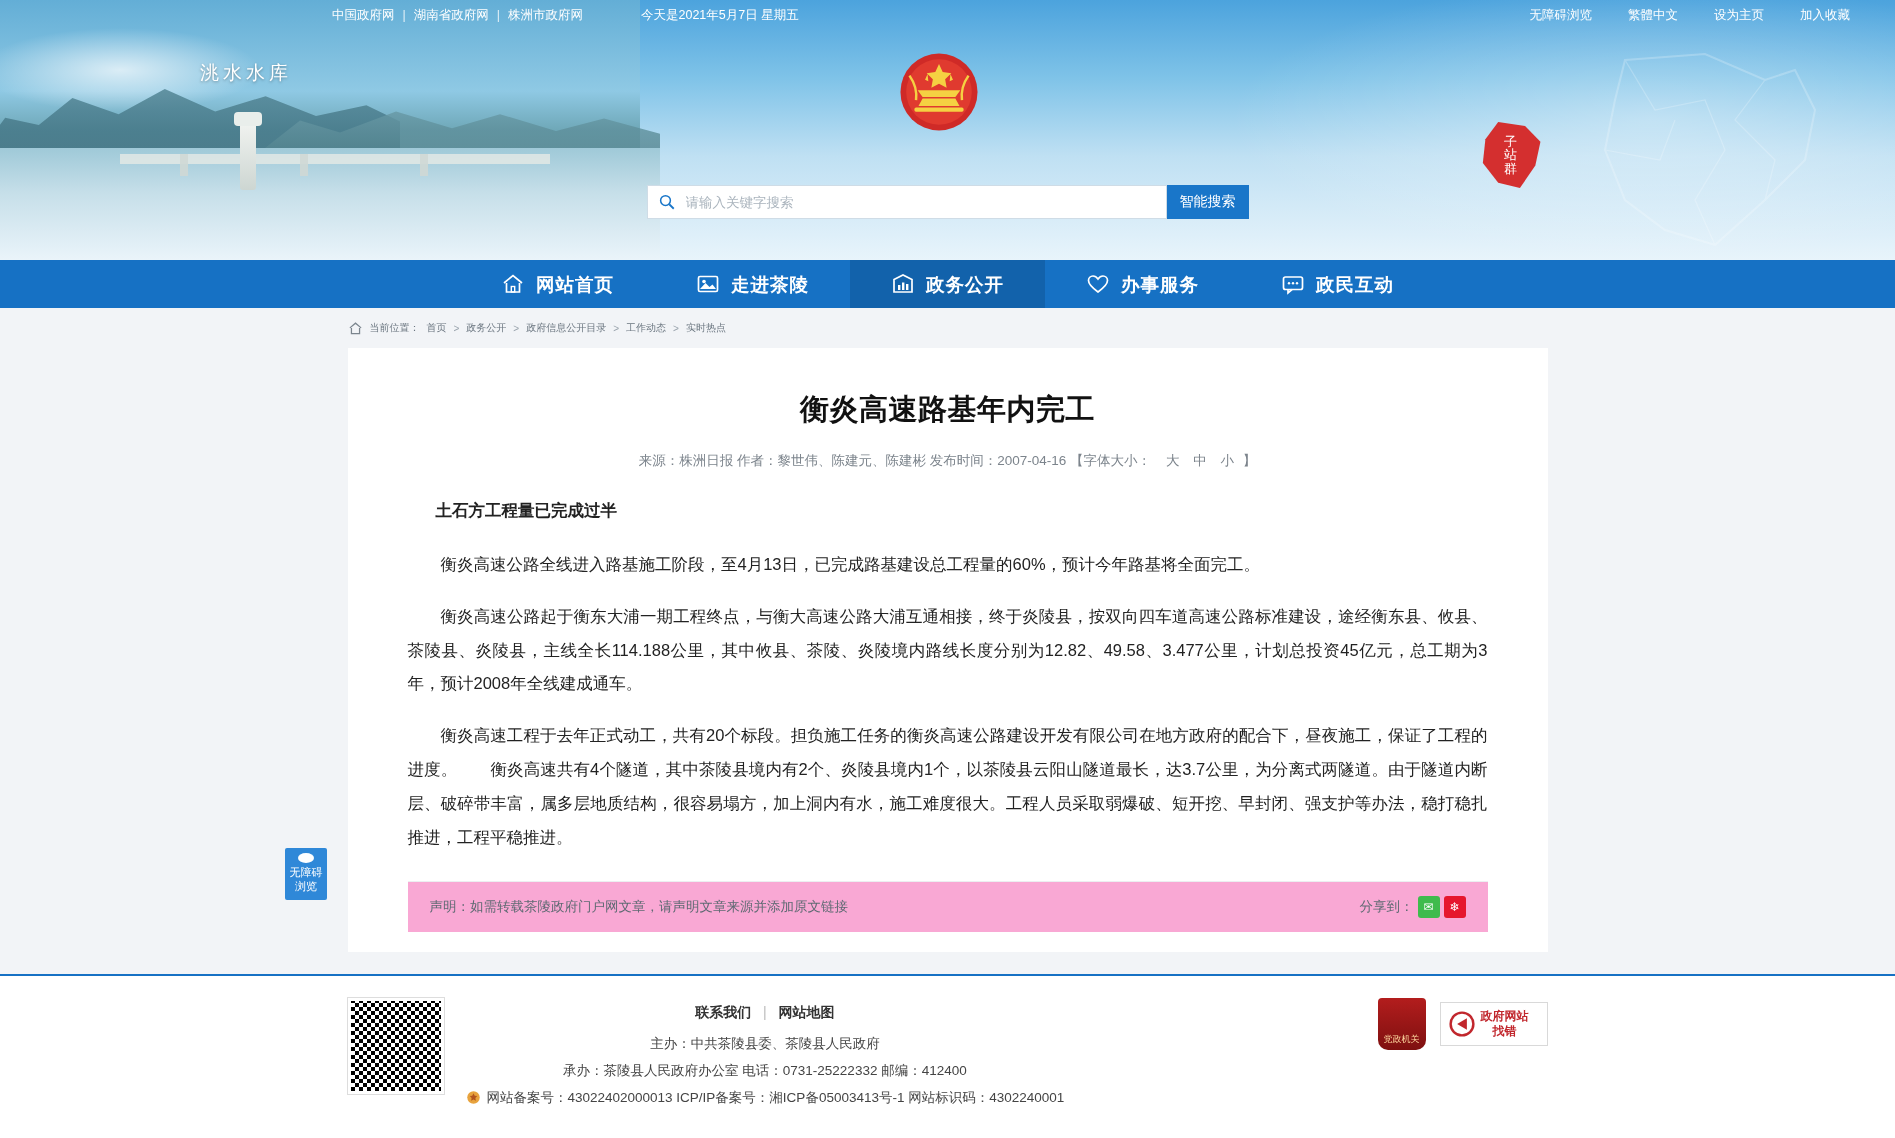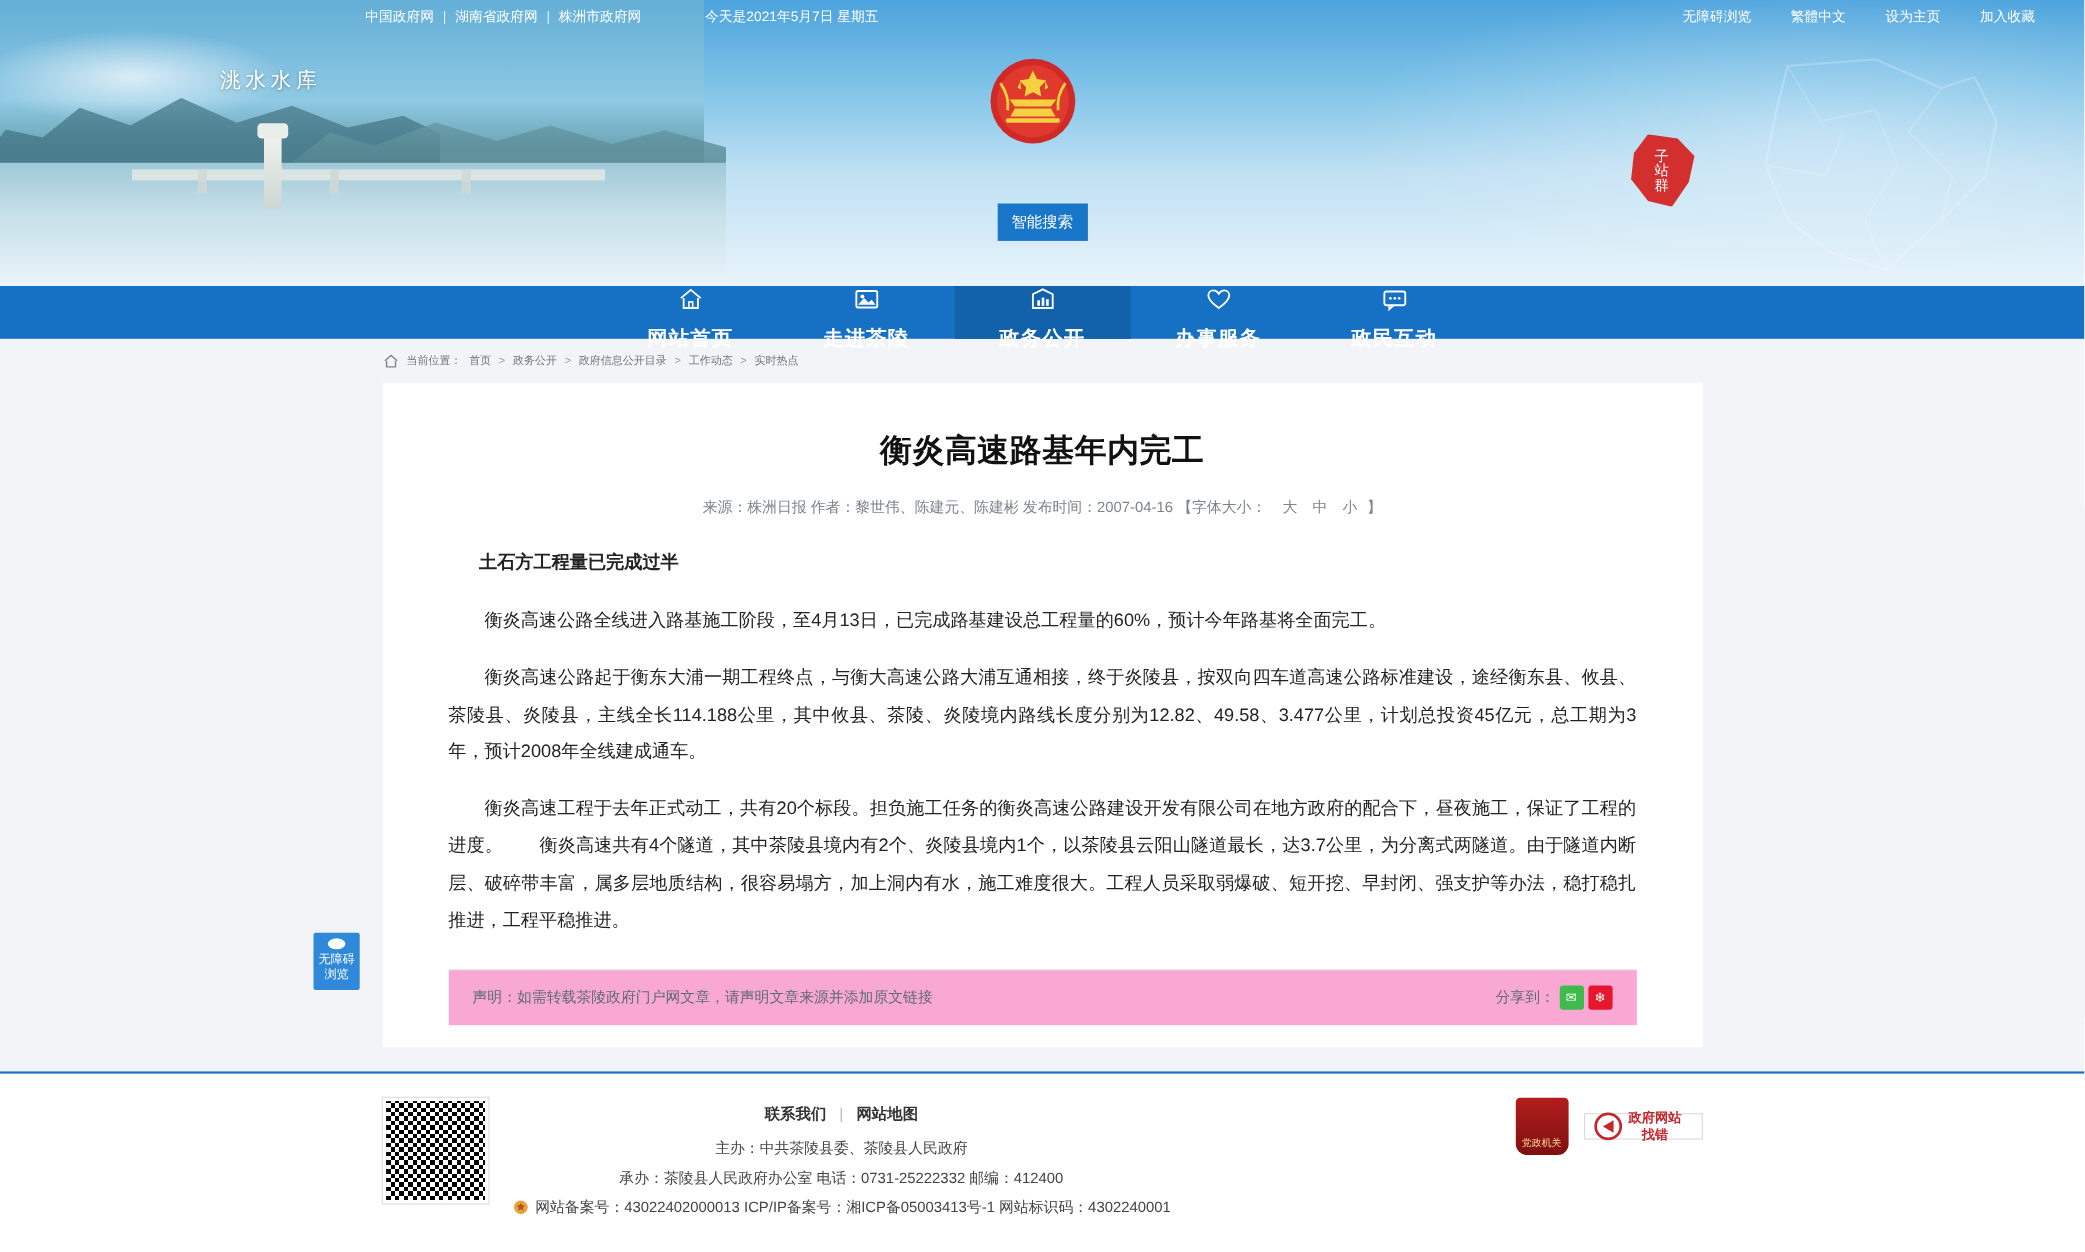--- a/index.html
+++ b/index.html
@@ -136,21 +136,21 @@
 
   
   .nav {
     width: 1895px; height: 48px; background: #1671c4;
     display: flex; align-items: stretch; justify-content: center;
     position: relative;
   }
   .nav-item {
     display: flex; align-items: center; gap: 11px;
     padding: 0 41px; color: #fff; font-size: 18.5px; cursor: pointer;
-    font-weight: bold; letter-spacing: 1px; flex-direction: column;
+    font-weight: bold; letter-spacing: 1px;
   }
   .nav-item.active { background: #1262ab; }
   .nav-item svg { flex: none; }
 
   
   .page {
     width: 1895px; background: #f2f4f7; padding-bottom: 0;
   }
   .crumbs {
     width: 1200px; margin: 0 auto; height: 40px; display: flex; align-items: center;
@@ -219,21 +219,21 @@
   .fmeta .flinks { font-weight: bold; color: #333; font-size: 14px; margin-bottom: 4px; }
   .fmeta .flinks span.sep { font-weight: normal; color: #bbb; margin: 0 8px; }
   .fmeta .row { display: flex; align-items: center; gap: 6px; }
   .badge-gov {
     width: 48px; height: 52px; background: linear-gradient(180deg,#b31d1d,#7e1010);
     border-radius: 4px 4px 10px 10px; color: #ffd9a0; font-size: 9px;
     display: flex; align-items: flex-end; justify-content: center; padding-bottom: 4px;
     margin-right: 14px;
   }
   .badge-site {
-    width: 108px; height: 24px; border: 1px solid #d9d9d9; display: flex; align-items: center;
+    width: 108px; height: 44px; border: 1px solid #d9d9d9; display: flex; align-items: center;
     gap: 6px; padding: 0 8px; font-size: 12px; color: #c1272d; font-weight: bold;
   }
   .footer-right { margin-left: auto; display: flex; align-items: center; }
 </style>
 </head>
 <body>
 
 <div class="header">
   <div class="hero-photo">
     <div class="hero-mountain"></div>
@@ -285,20 +285,27 @@
     </svg>
   </div>
 
   <div class="substation">
     <div class="shape">
       <div class="txt">子站群</div>
     </div>
   </div>
 
   <div class="searchrow">
+    <div class="searchbox">
+      <svg class="search-icon" viewBox="0 0 24 24">
+        <circle cx="10" cy="10" r="6.5" fill="none" stroke="#1976c9" stroke-width="2"></circle>
+        <line x1="15" y1="15" x2="21" y2="21" stroke="#1976c9" stroke-width="2.4"></line>
+      </svg>
+      <input type="text" placeholder="请输入关键字搜索" style="">
+    </div>
     <button class="search-btn">智能搜索</button>
   </div>
 </div>
 
 <div class="nav">
   <div class="nav-item">
     <svg width="24" height="24" viewBox="0 0 24 24">
       <path d="M3 11 L12 3.5 L21 11" fill="none" stroke="#fff" stroke-width="1.7"></path>
       <path d="M5.5 11 V20 H18.5 V11" fill="none" stroke="#fff" stroke-width="1.7"></path>
       <rect x="10.3" y="14.5" width="3.4" height="5.5" fill="none" stroke="#fff" stroke-width="1.4"></rect>

